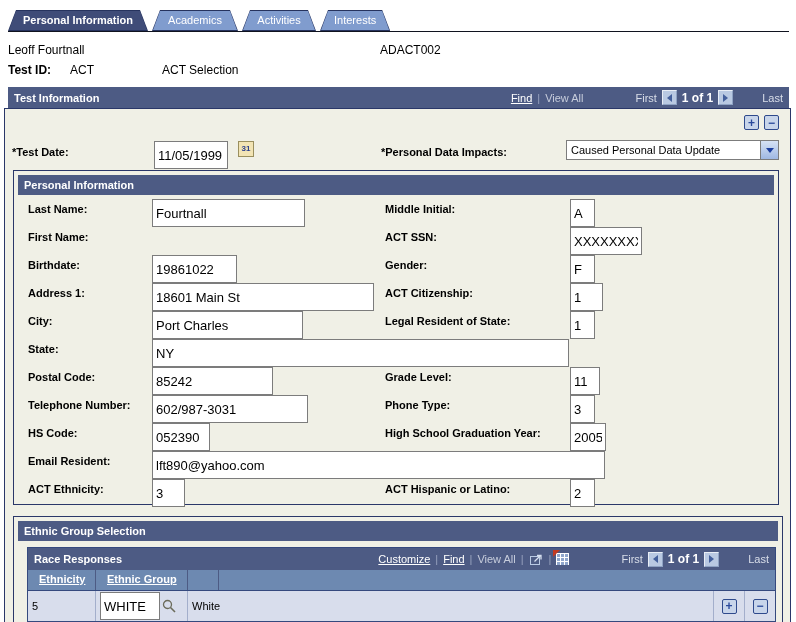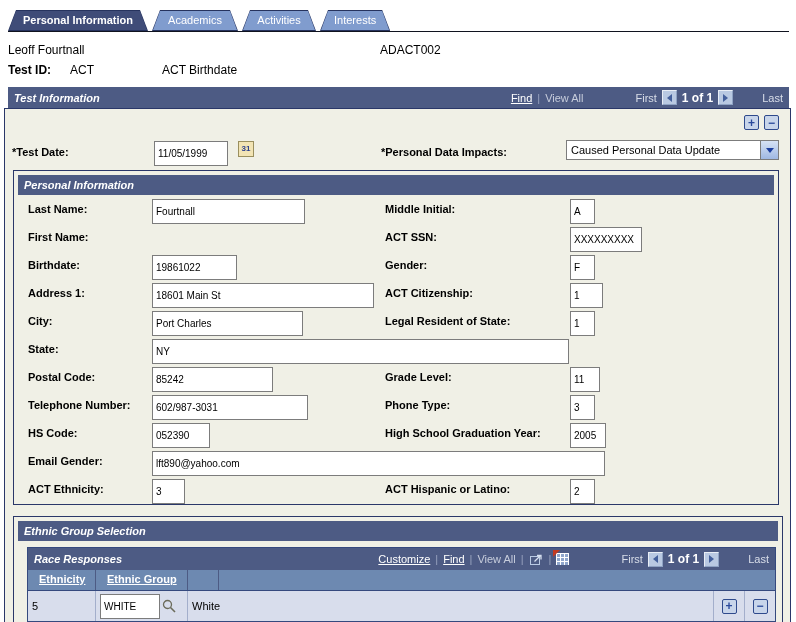--- a/index.html
+++ b/index.html
@@ -20,21 +20,21 @@
   .tab.active .lbl{font-weight:bold;}
   .tab-underline{position:absolute;left:8px;top:31px;width:781px;height:1px;background:#10131F;}
 
   
   .hdr-text{position:absolute;font-size:12px;}
   .bold{font-weight:bold;}
 
   
   .secbar{background:#4D5B84;color:#fff;display:flex;align-items:center;
     justify-content:space-between;padding:0 6px;font-size:11px;}
-  .secbar-title{font-weight:bold;font-style:italic;}
+  .secbar-title{font-weight:bold;}
   .ti-bar{position:absolute;left:8px;top:87px;width:769px;height:21px;}
   .navctl{display:flex;align-items:center;gap:5px;}
   .lnk{color:#fff;text-decoration:underline;cursor:pointer;}
   .lnk-muted{color:#C7CDDC;}
   .sep{color:#97A1BE;}
   .gap{width:18px;}
   .firstlast{color:#D9DEE9;margin-left:24px;}
   .pageind{color:#fff;font-size:12px;font-weight:bold;}
   .arrow-btn{width:15px;height:15px;background:#B9C9E2;box-sizing:border-box;
     border:1px solid;border-color:#E9EEF6 #8FA3C4 #8FA3C4 #E9EEF6;
@@ -45,22 +45,22 @@
   
   .scrollbox{position:absolute;left:4px;top:108px;width:787px;height:540px;
     box-sizing:border-box;border:1px solid #2A3769;background:#F0F0E6;}
   .rowactions{position:absolute;top:6px;right:11px;display:flex;gap:5px;}
   .pm-btn{width:15px;height:15px;background:#C8D5EA;box-sizing:border-box;
     border:1px solid #2F4A8C;border-radius:2px;color:#2B4A9B;font-weight:bold;
     font-size:12px;line-height:12px;text-align:center;cursor:pointer;padding:0;}
 
   
   .f-label{position:absolute;font-size:11px;font-weight:bold;white-space:nowrap;}
-  .tb{box-sizing:border-box;height:25px;border:1px solid #7C7C7C;background:#fff;
-    font-family:"Liberation Sans", sans-serif;font-size:10px;padding:2px 3px;}
+  .tb{box-sizing:border-box;height:17px;border:1px solid #7C7C7C;background:#fff;
+    font-family:"Liberation Sans", sans-serif;font-size:13px;padding:13px 3px;}
   .cal-icon{position:absolute;width:16px;height:16px;background:#F2E4B4;box-sizing:border-box;
     border:1px solid #9A8F5E;color:#2B3F8C;font-size:8px;font-weight:bold;
     text-align:center;line-height:14px;cursor:pointer;}
   .dd{position:absolute;height:20px;box-sizing:border-box;border:1px solid #7C7C7C;
     background:#fff;display:flex;align-items:center;cursor:pointer;}
   .dd-text{flex:1;font-size:11px;padding:0 4px;white-space:nowrap;overflow:hidden;}
   .dd-btn{width:17px;height:100%;border-left:1px solid #7C7C7C;
     background:linear-gradient(#D6E2F5,#9FB8E2);
     display:flex;align-items:center;justify-content:center;}
   .dd-btn .tri-d{width:0;height:0;border:4px solid transparent;border-top:5px solid #1C3E9E;margin-top:4px;}
@@ -128,21 +128,21 @@
       <span class="shape-inner"></span>
       <span class="lbl">Interests</span>
     </div>
   </div>
   <div class="tab-underline"></div>
 
   <div class="hdr-text" style="left:8px;top:43px;">Leoff Fourtnall</div>
   <div class="hdr-text" style="left:380px;top:43px;">ADACT002</div>
   <div class="hdr-text bold" style="left:8px;top:63px;">Test ID:</div>
   <div class="hdr-text" style="left:70px;top:63px;text-align:center;">ACT</div>
-  <div class="hdr-text" style="left:162px;top:63px;">ACT Birthdate</div>
+  <div class="hdr-text" style="left:162px;top:63px;">ACT Selection</div>
 
   <div class="ti-bar secbar">
     <span class="secbar-title">Test Information</span>
     <span class="navctl">
       <span class="lnk">Find</span>
       <span class="sep">|</span>
       <span class="lnk-muted">View All</span>
       <span class="gap"></span>
       <span class="firstlast">First</span>
       <span class="arrow-btn">
@@ -235,21 +235,21 @@
         </div>
 
         <div class="pi-row">
           <span class="f-label">HS Code:</span>
           <input class="tb" style="width: 58px;" value="052390">
           <span class="f-label r">High School Graduation Year:</span>
           <input class="tb r" style="width: 36px;" value="2005">
         </div>
 
         <div class="pi-row">
-          <span class="f-label">Email Gender:</span>
+          <span class="f-label">Email Resident:</span>
           <input class="tb" style="width: 453px;" value="lft890@yahoo.com">
         </div>
 
         <div class="pi-row">
           <span class="f-label">ACT Ethnicity:</span>
           <input class="tb" style="width: 33px;" value="3">
           <span class="f-label r">ACT Hispanic or Latino:</span>
           <input class="tb r" style="width: 25px;" value="2">
         </div>
 

